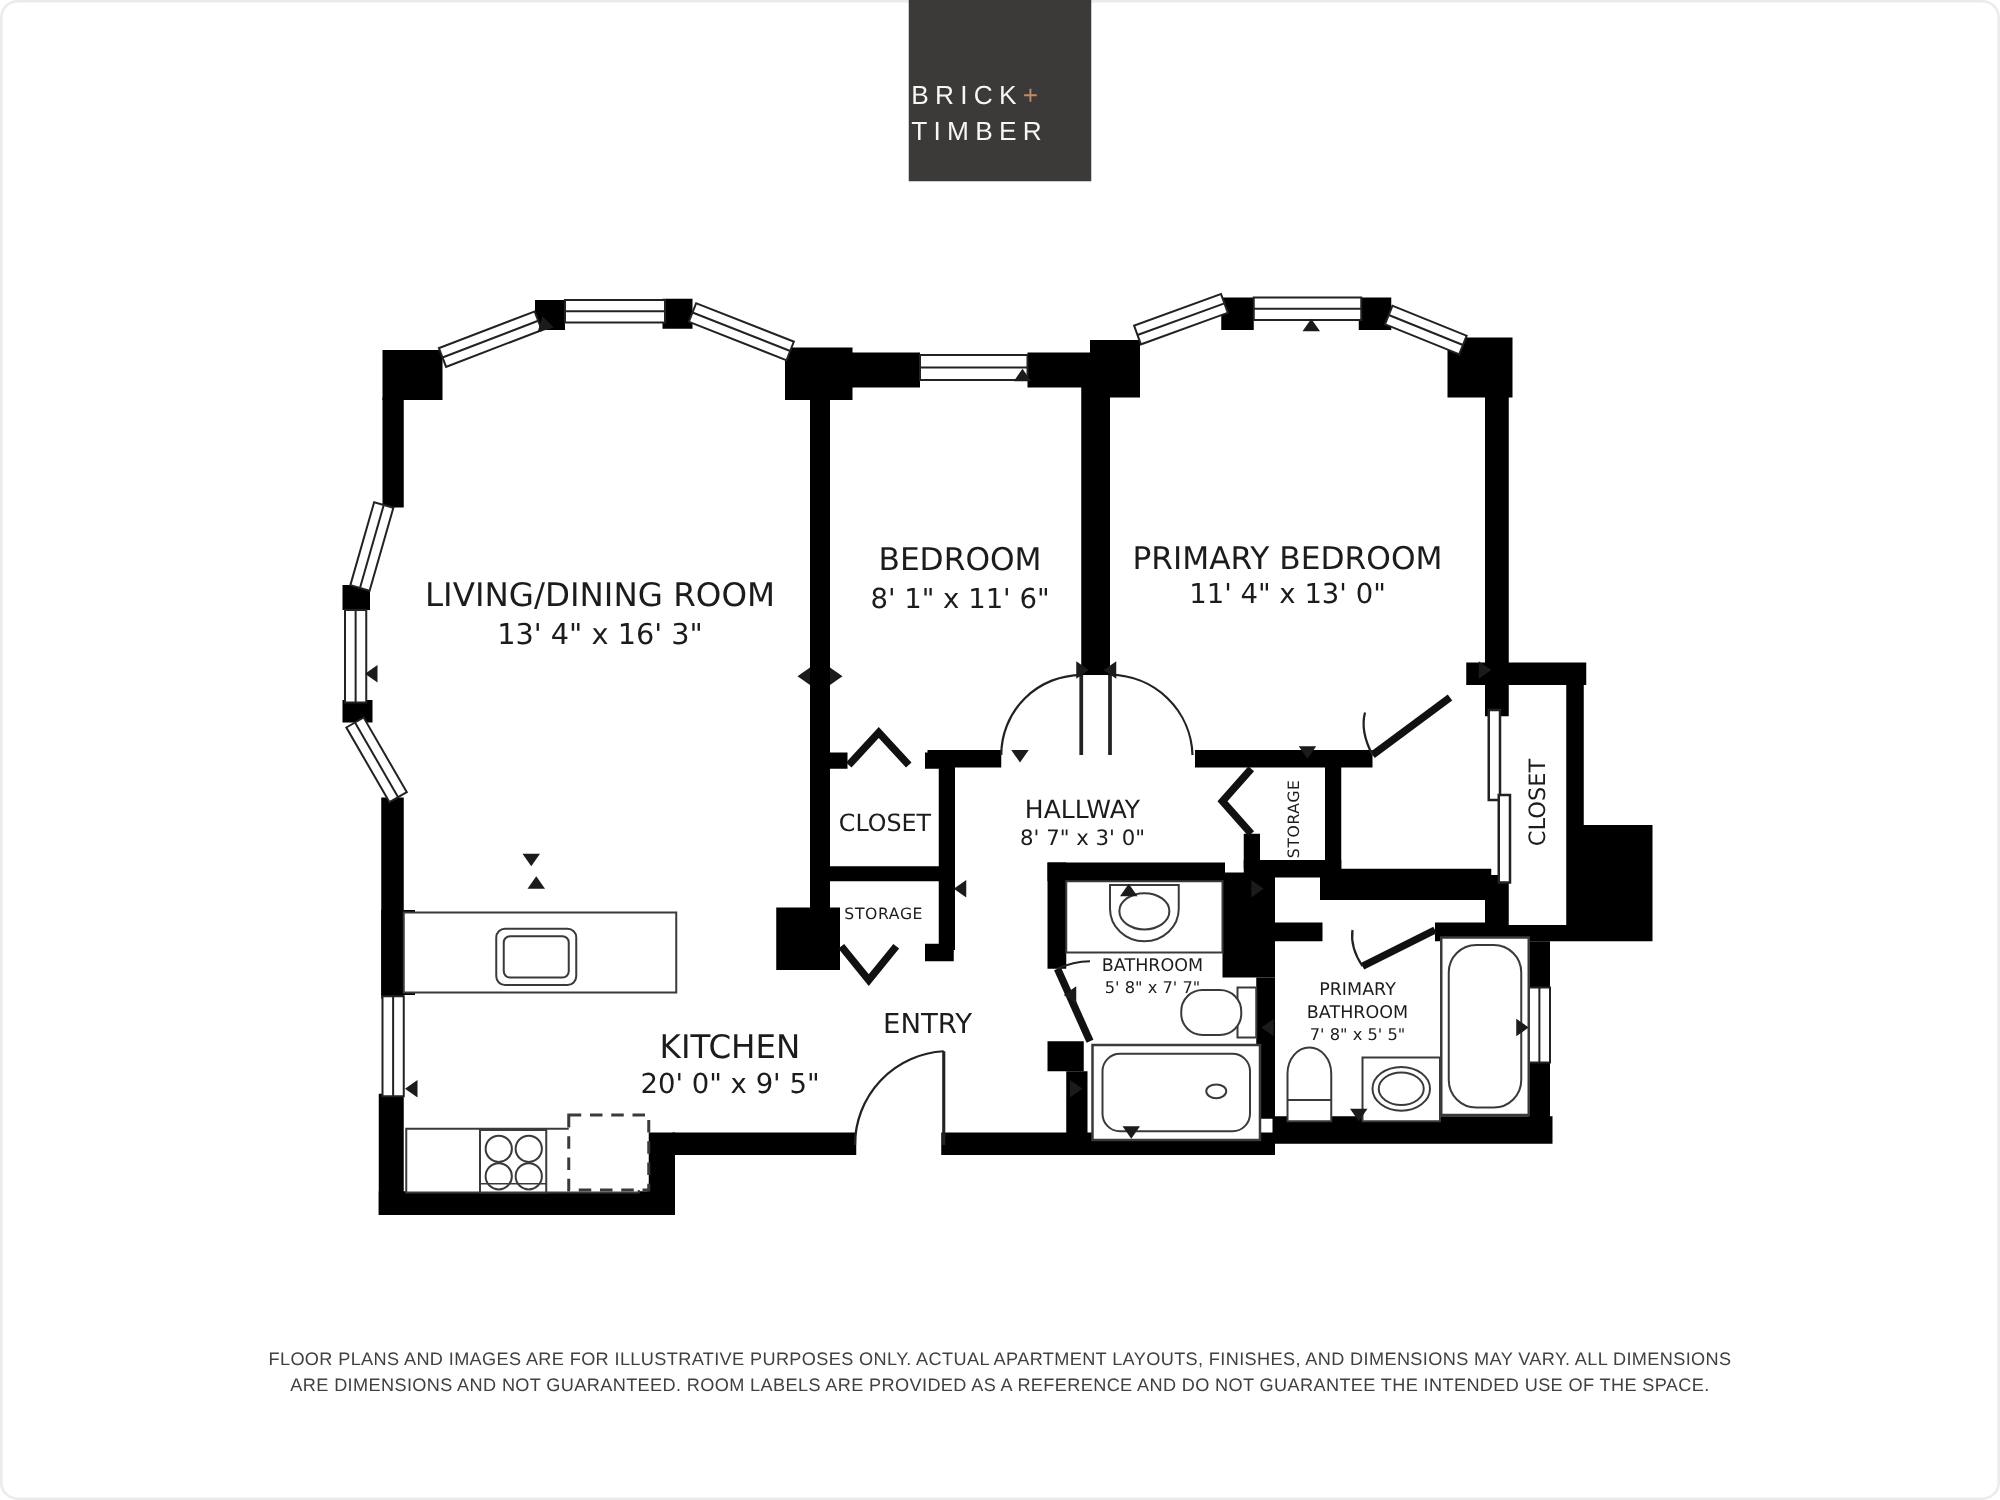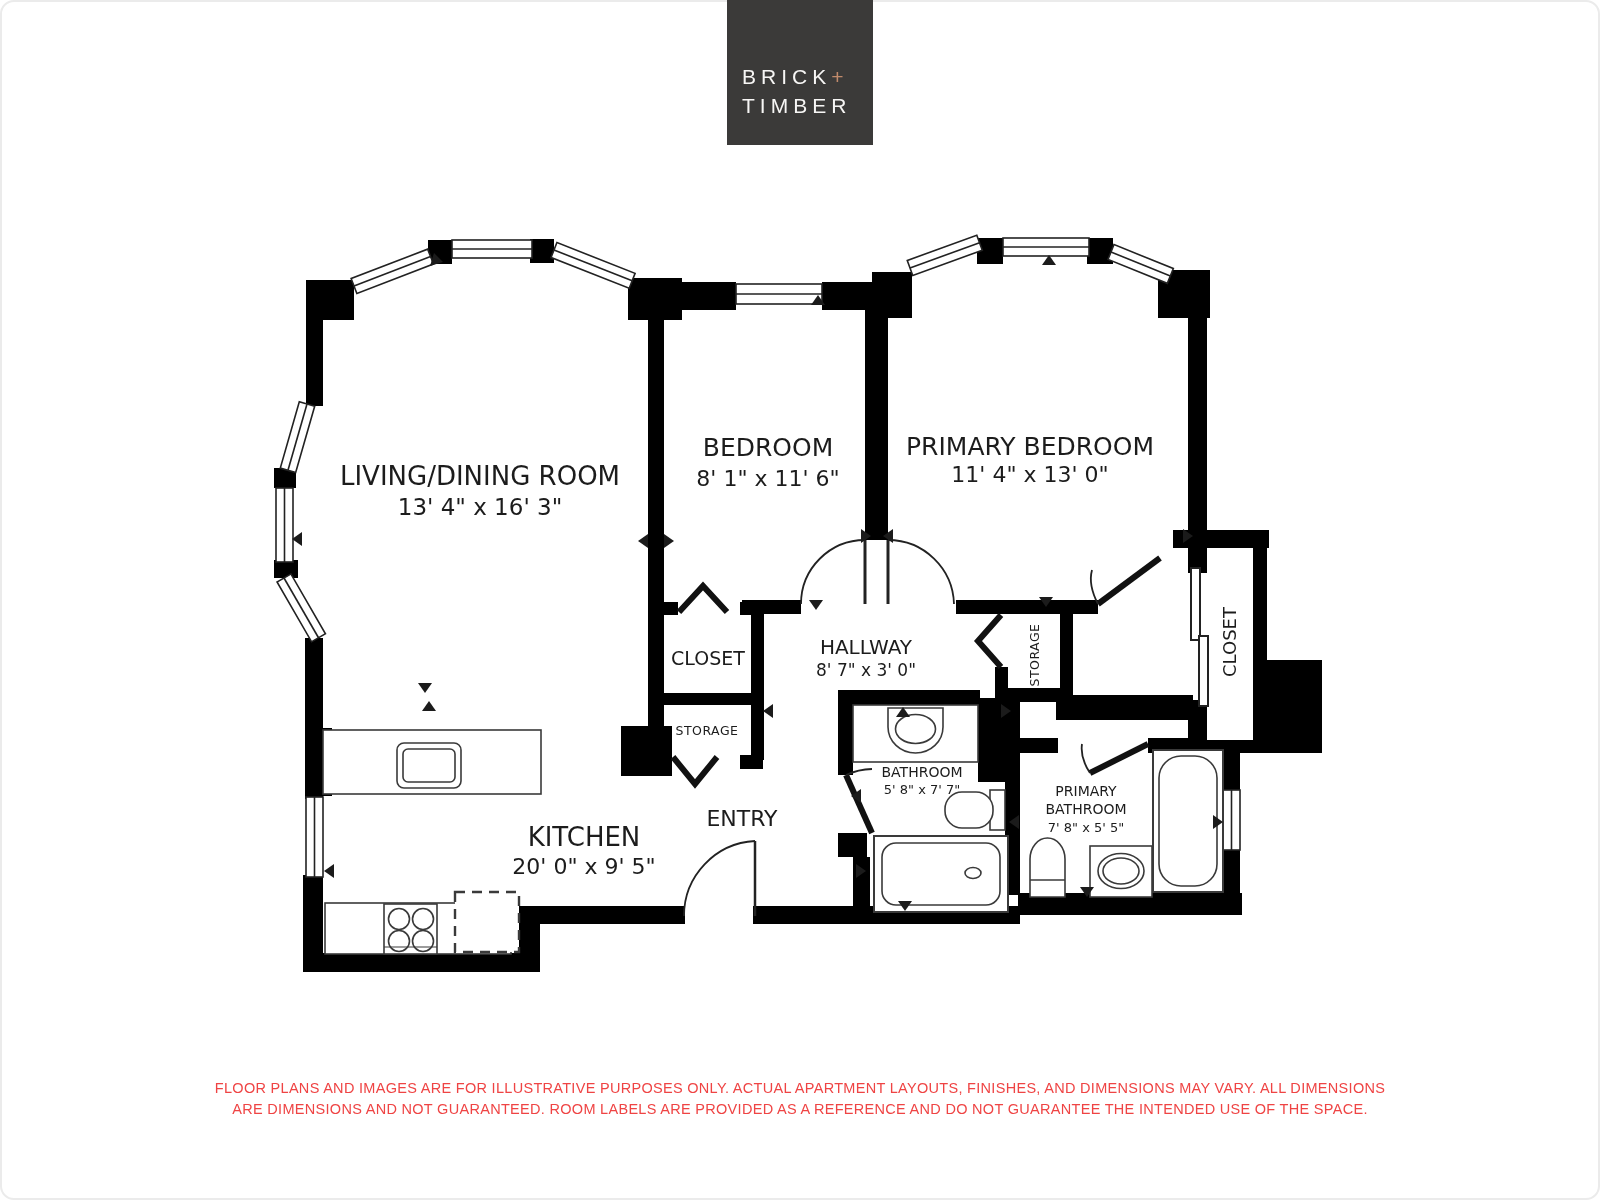--- a/index.html
+++ b/index.html
@@ -7,27 +7,27 @@
     width:1600px;height:1200px;position:relative;background:#ffffff;
     font-family:"DejaVu Sans","Liberation Sans",sans-serif;overflow:hidden;
   }
   .frame{position:absolute;inset:0;border:2px solid #ebebeb;border-radius:14px;pointer-events:none;}
   
   .logo{
     position:absolute;left:727px;top:0;width:146px;height:145px;
     background:#3b3a39;color:#f7f6f5;
     font-family:"Liberation Sans",sans-serif;font-weight:300;
     font-size:21px;letter-spacing:5px;line-height:29px;
-    padding:62px 0 0 15px;box-sizing:border-box;
+    padding:62px 0 0 2px;box-sizing:border-box;
   }
   .logo .plus{color:#c08a6b;letter-spacing:0;}
   
   .disclaimer{
     position:absolute;left:0;top:1078px;width:1600px;text-align:center;
-    color:#ef4444;font-family:"Liberation Sans",sans-serif;
+    color:#404040;font-family:"Liberation Sans",sans-serif;
     font-size:14.5px;line-height:20.5px;letter-spacing:0.3px;
   }
   svg{position:absolute;left:0;top:0;}
   text{fill:#1c1c1c;}
   .rname{font-weight:400;}
 </style>
 </head>
 <body>
 
 <div class="frame"></div>

